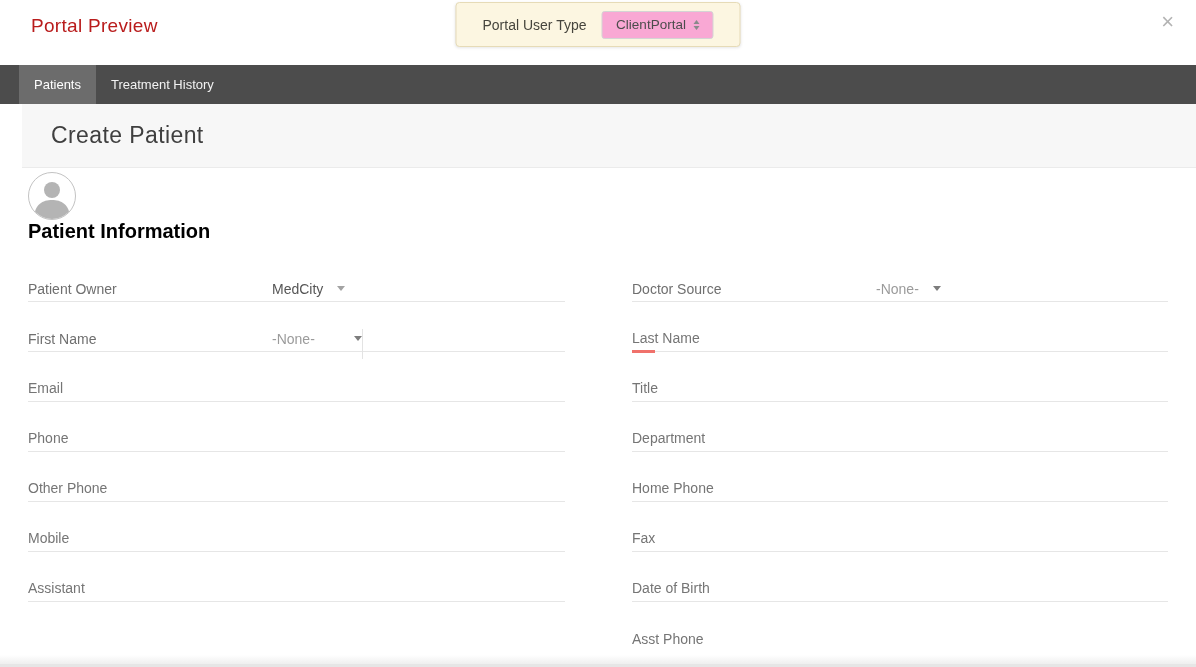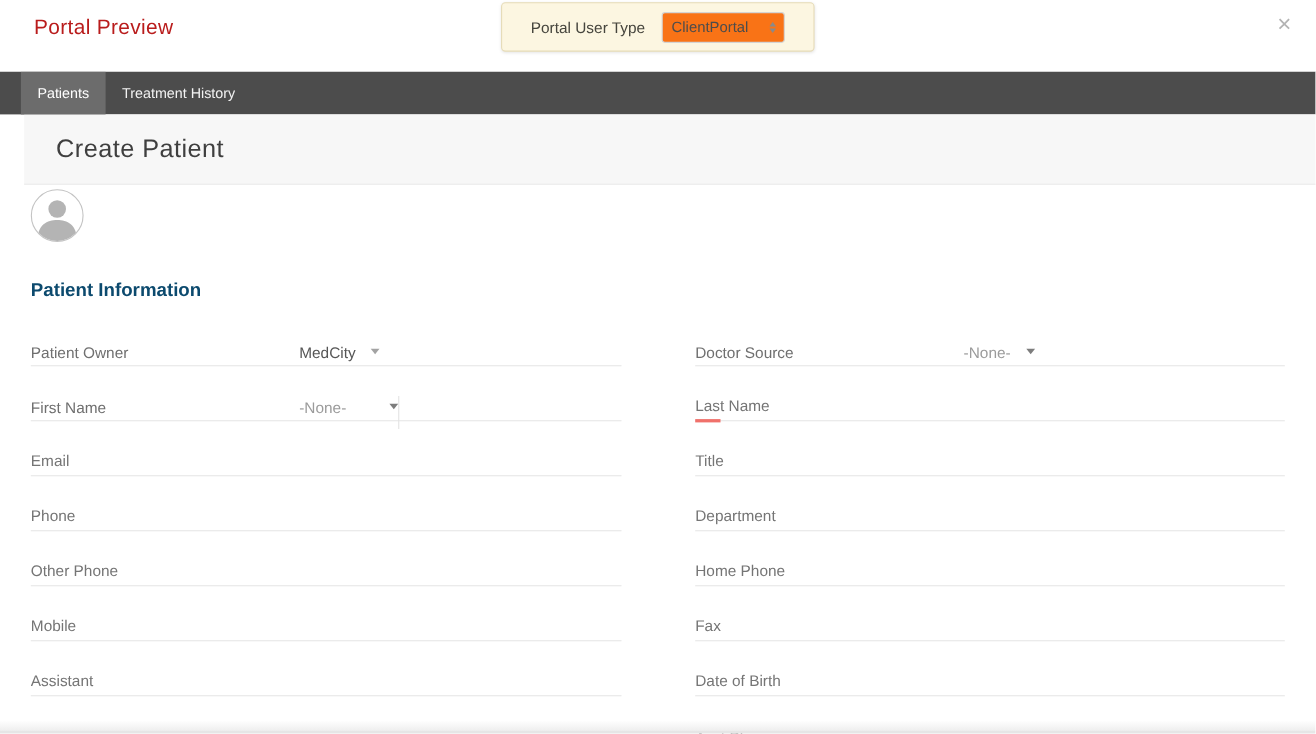--- a/index.html
+++ b/index.html
@@ -9,23 +9,23 @@
 
   
   .header { position: relative; height: 65px; background: #fff; }
   .header-title { position: absolute; left: 31px; top: 15px; font-size: 19px;
     color: #b91c1c; letter-spacing: 0.3px; }
   .portal-type-box { position: absolute; left: 50%; transform: translateX(-50%); top: 2px;
     height: 45px; display: flex; align-items: center; gap: 0; padding: 0 26px;
     background: #fcf6e1; border: 1px solid #e6dbb7; border-radius: 4px;
     box-shadow: 0 1px 3px rgba(0,0,0,0.10); }
   .portal-type-label { font-size: 14px; color: #46453d; white-space: nowrap; }
-  .portal-type-select { height: 28px; min-width: 112px; background: #f97316;
+  .portal-type-select { height: 28px; min-width: 112px; background: #f9a8d4;
     border: 1px solid #d4d4d4; border-radius: 3px; display: flex; align-items: center;
-    justify-content: space-between; padding: 0 7px 0 8px; cursor: pointer; margin-left: 15px; }
+    justify-content: center; padding: 0 7px 0 8px; cursor: pointer; margin-left: 15px; }
   .portal-type-select .sel-text { font-size: 13.5px; color: #4c4c4c; }
   .spinner { display: inline-flex; flex-direction: column; gap: 2px; margin-left: 8px; }
   .spinner .up { width: 0; height: 0; border-left: 3.5px solid transparent;
     border-right: 3.5px solid transparent; border-bottom: 4px solid #8a8a8a; }
   .spinner .down { width: 0; height: 0; border-left: 3.5px solid transparent;
     border-right: 3.5px solid transparent; border-top: 4px solid #8a8a8a; }
   .close-btn { position: absolute; right: 22px; top: 9px; font-size: 22px; line-height: 26px;
     color: #b3b3b3; cursor: pointer; font-weight: 300; }
 
   
@@ -38,21 +38,21 @@
   
   .title-band { height: 64px; background: #f7f7f7; border-bottom: 1px solid #ebebeb;
     display: flex; align-items: center; padding-left: 29px; margin-left: 22px; }
   .page-title { font-size: 23px; color: #3f3f3f; font-weight: 400; letter-spacing: 0.4px; }
 
   
   .content { padding: 0 28px; }
   .avatar { margin-top: 4px; width: 48px; height: 48px; border-radius: 50%;
     border: 1px solid #c3c3c3; background: #fff; overflow: hidden; cursor: pointer;
     display: flex; align-items: center; justify-content: center; }
-  .section-title { margin-top: 34px; font-size: 17px; font-weight: 700; color: #0c4a6e; }
+  .section-title { font-size: 20px; font-weight: 700; color: #000000; }
 
   .form-columns { display: flex; gap: 67px; margin-top: 9px; }
   .form-col { display: flex; flex-direction: column; }
   .form-col.left { width: 537px; }
   .form-col.right { width: 536px; }
 
   .field-row { position: relative; height: 50px; border-bottom: 1px solid #e6e6e6;
     display: flex; align-items: flex-end; padding-bottom: 4px; font-size: 14px; }
   .field-label { width: 212px; flex: 0 0 212px; color: #6f6f6f; }
   .picklist { display: flex; align-items: center; cursor: pointer; margin-left: 32px; }

